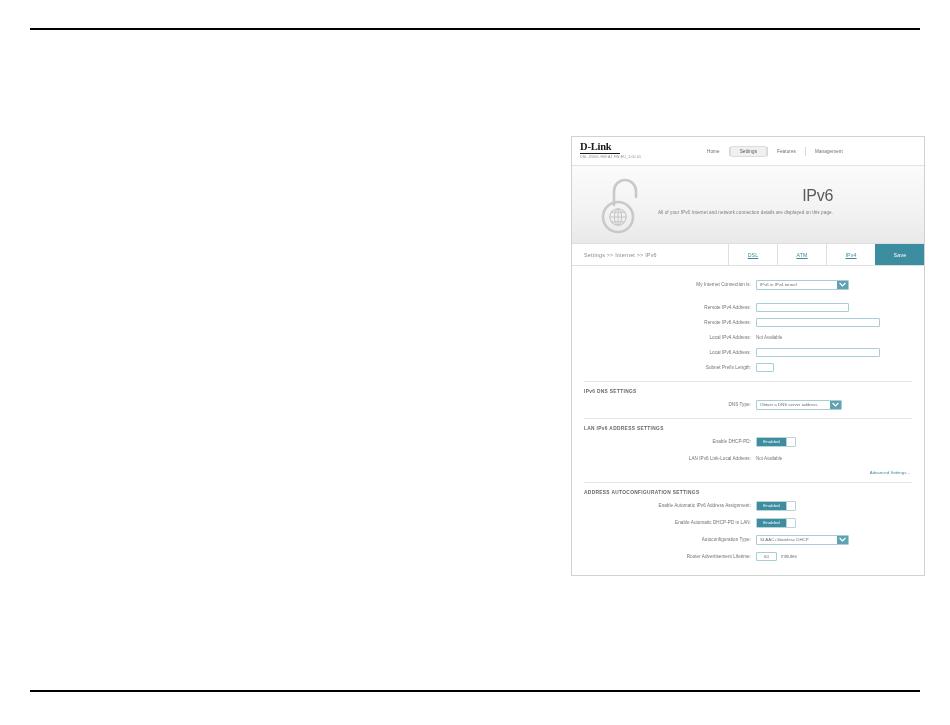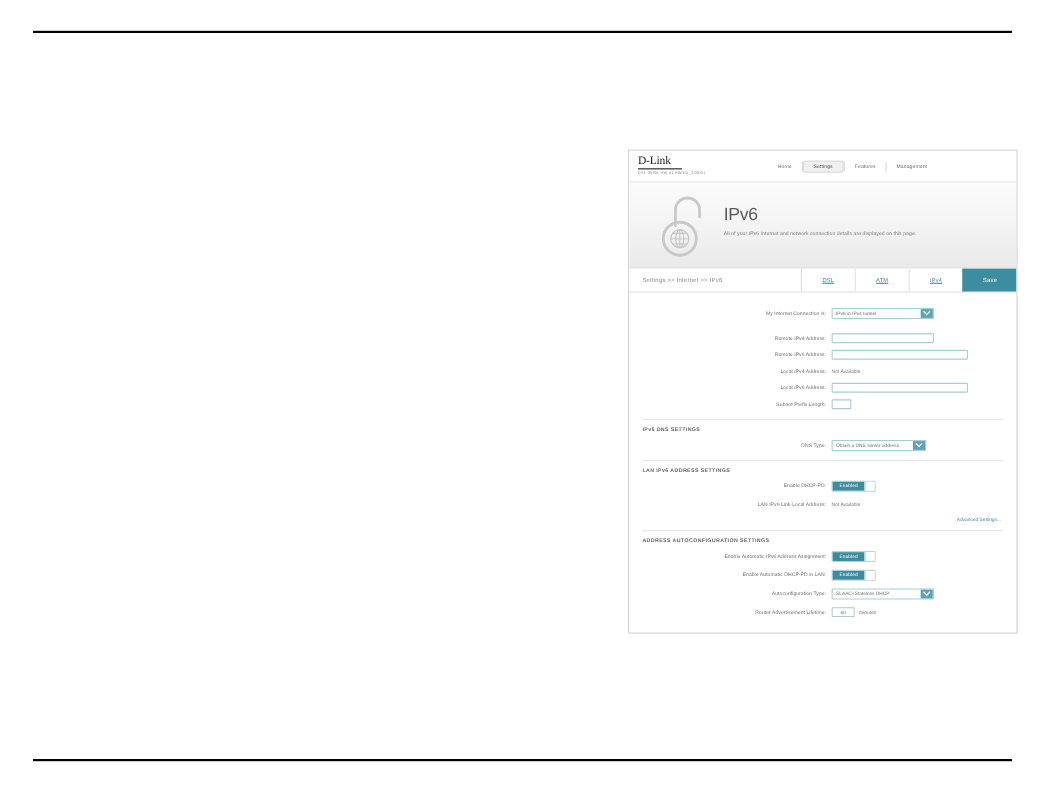--- a/index.html
+++ b/index.html
@@ -52,21 +52,21 @@
   }
   .brand {
     display: flex;
     flex-direction: column;
     justify-content: center;
     line-height: 1;
     width: 112px;
   }
   .brand-name {
     font-family: "Liberation Serif", serif;
-    font-weight: normal;
+    font-weight: bold;
     font-size: 10.5px;
     color: #1a1a1a;
     letter-spacing: -0.2px;
     border-bottom: 1.1px solid #1a1a1a;
     display: inline-block;
     padding-bottom: 0.5px;
     width: 40px;
   }
   .brand-model {
     font-size: 3.6px;
@@ -115,20 +115,21 @@
   }
   .hero-icon {
     width: 52px;
     height: 60px;
     flex: 0 0 52px;
     position: relative;
   }
   .hero-text {
     margin-left: 10px;
     padding-bottom: 6px;
+    text-align: right;
   }
   .hero-title {
     font-size: 16px;
     color: #5b5b5b;
     font-weight: normal;
     letter-spacing: -0.3px;
     line-height: 1;
   }
   .hero-sub {
     font-size: 4.6px;

